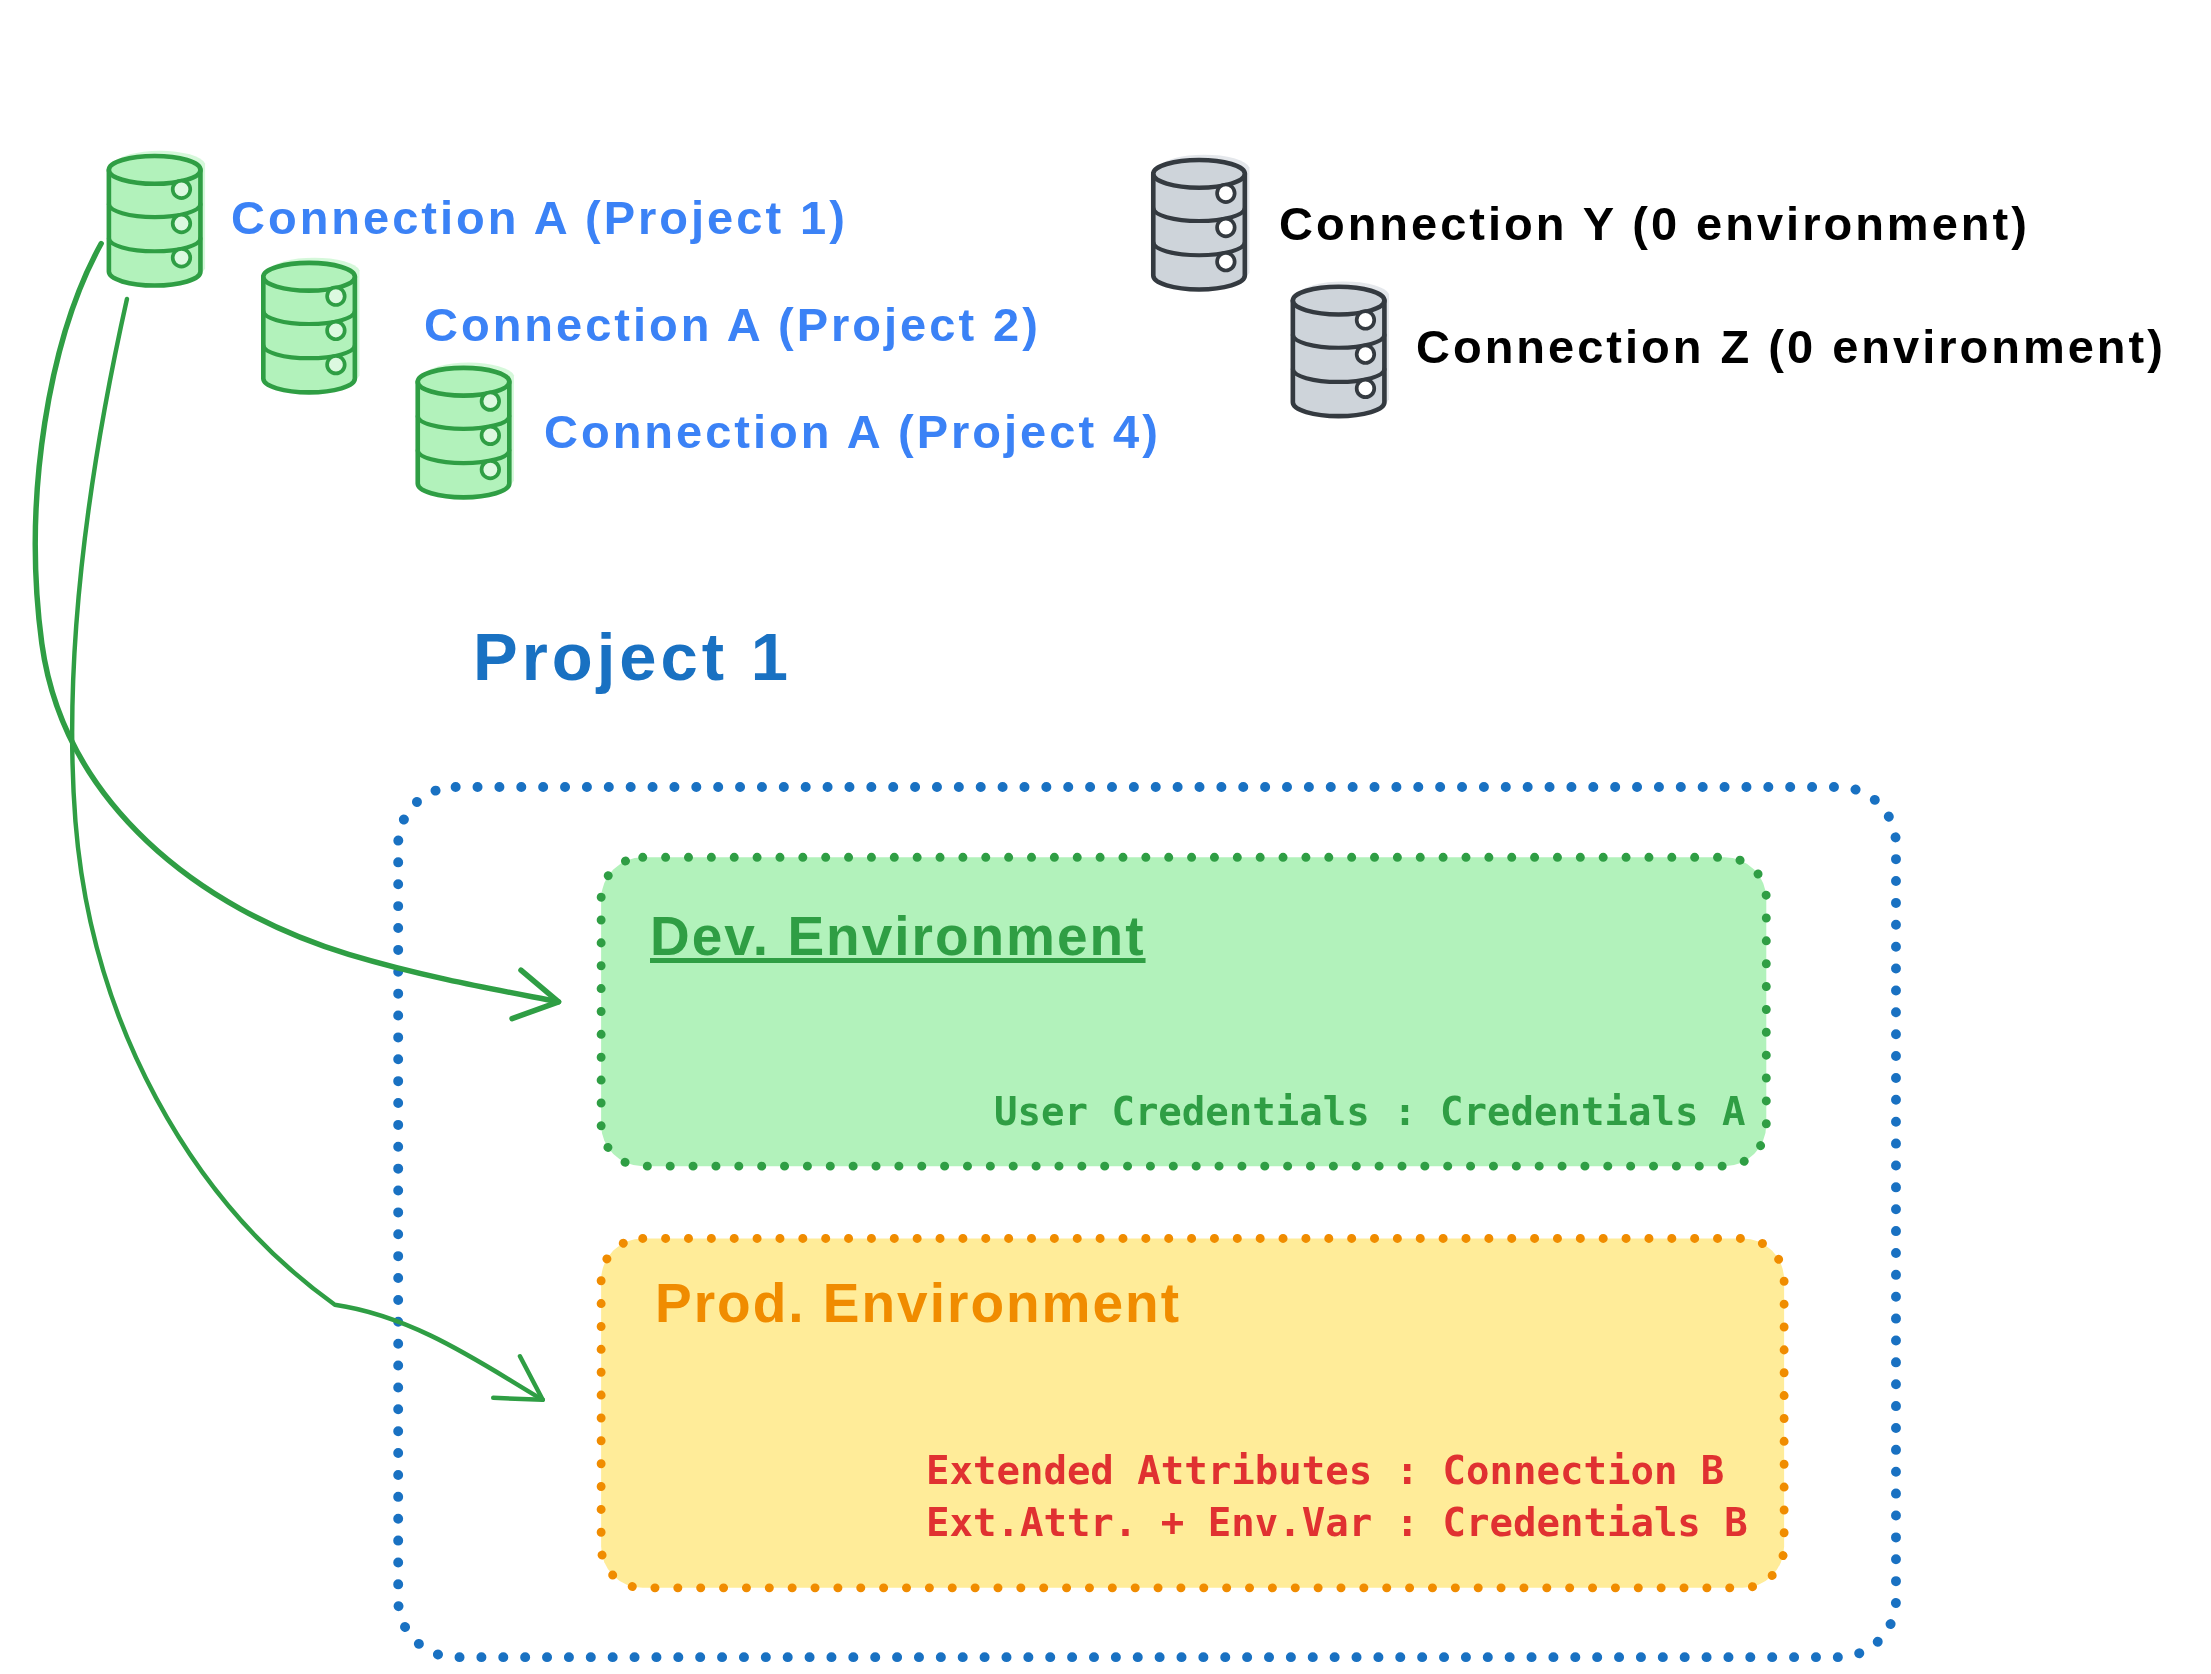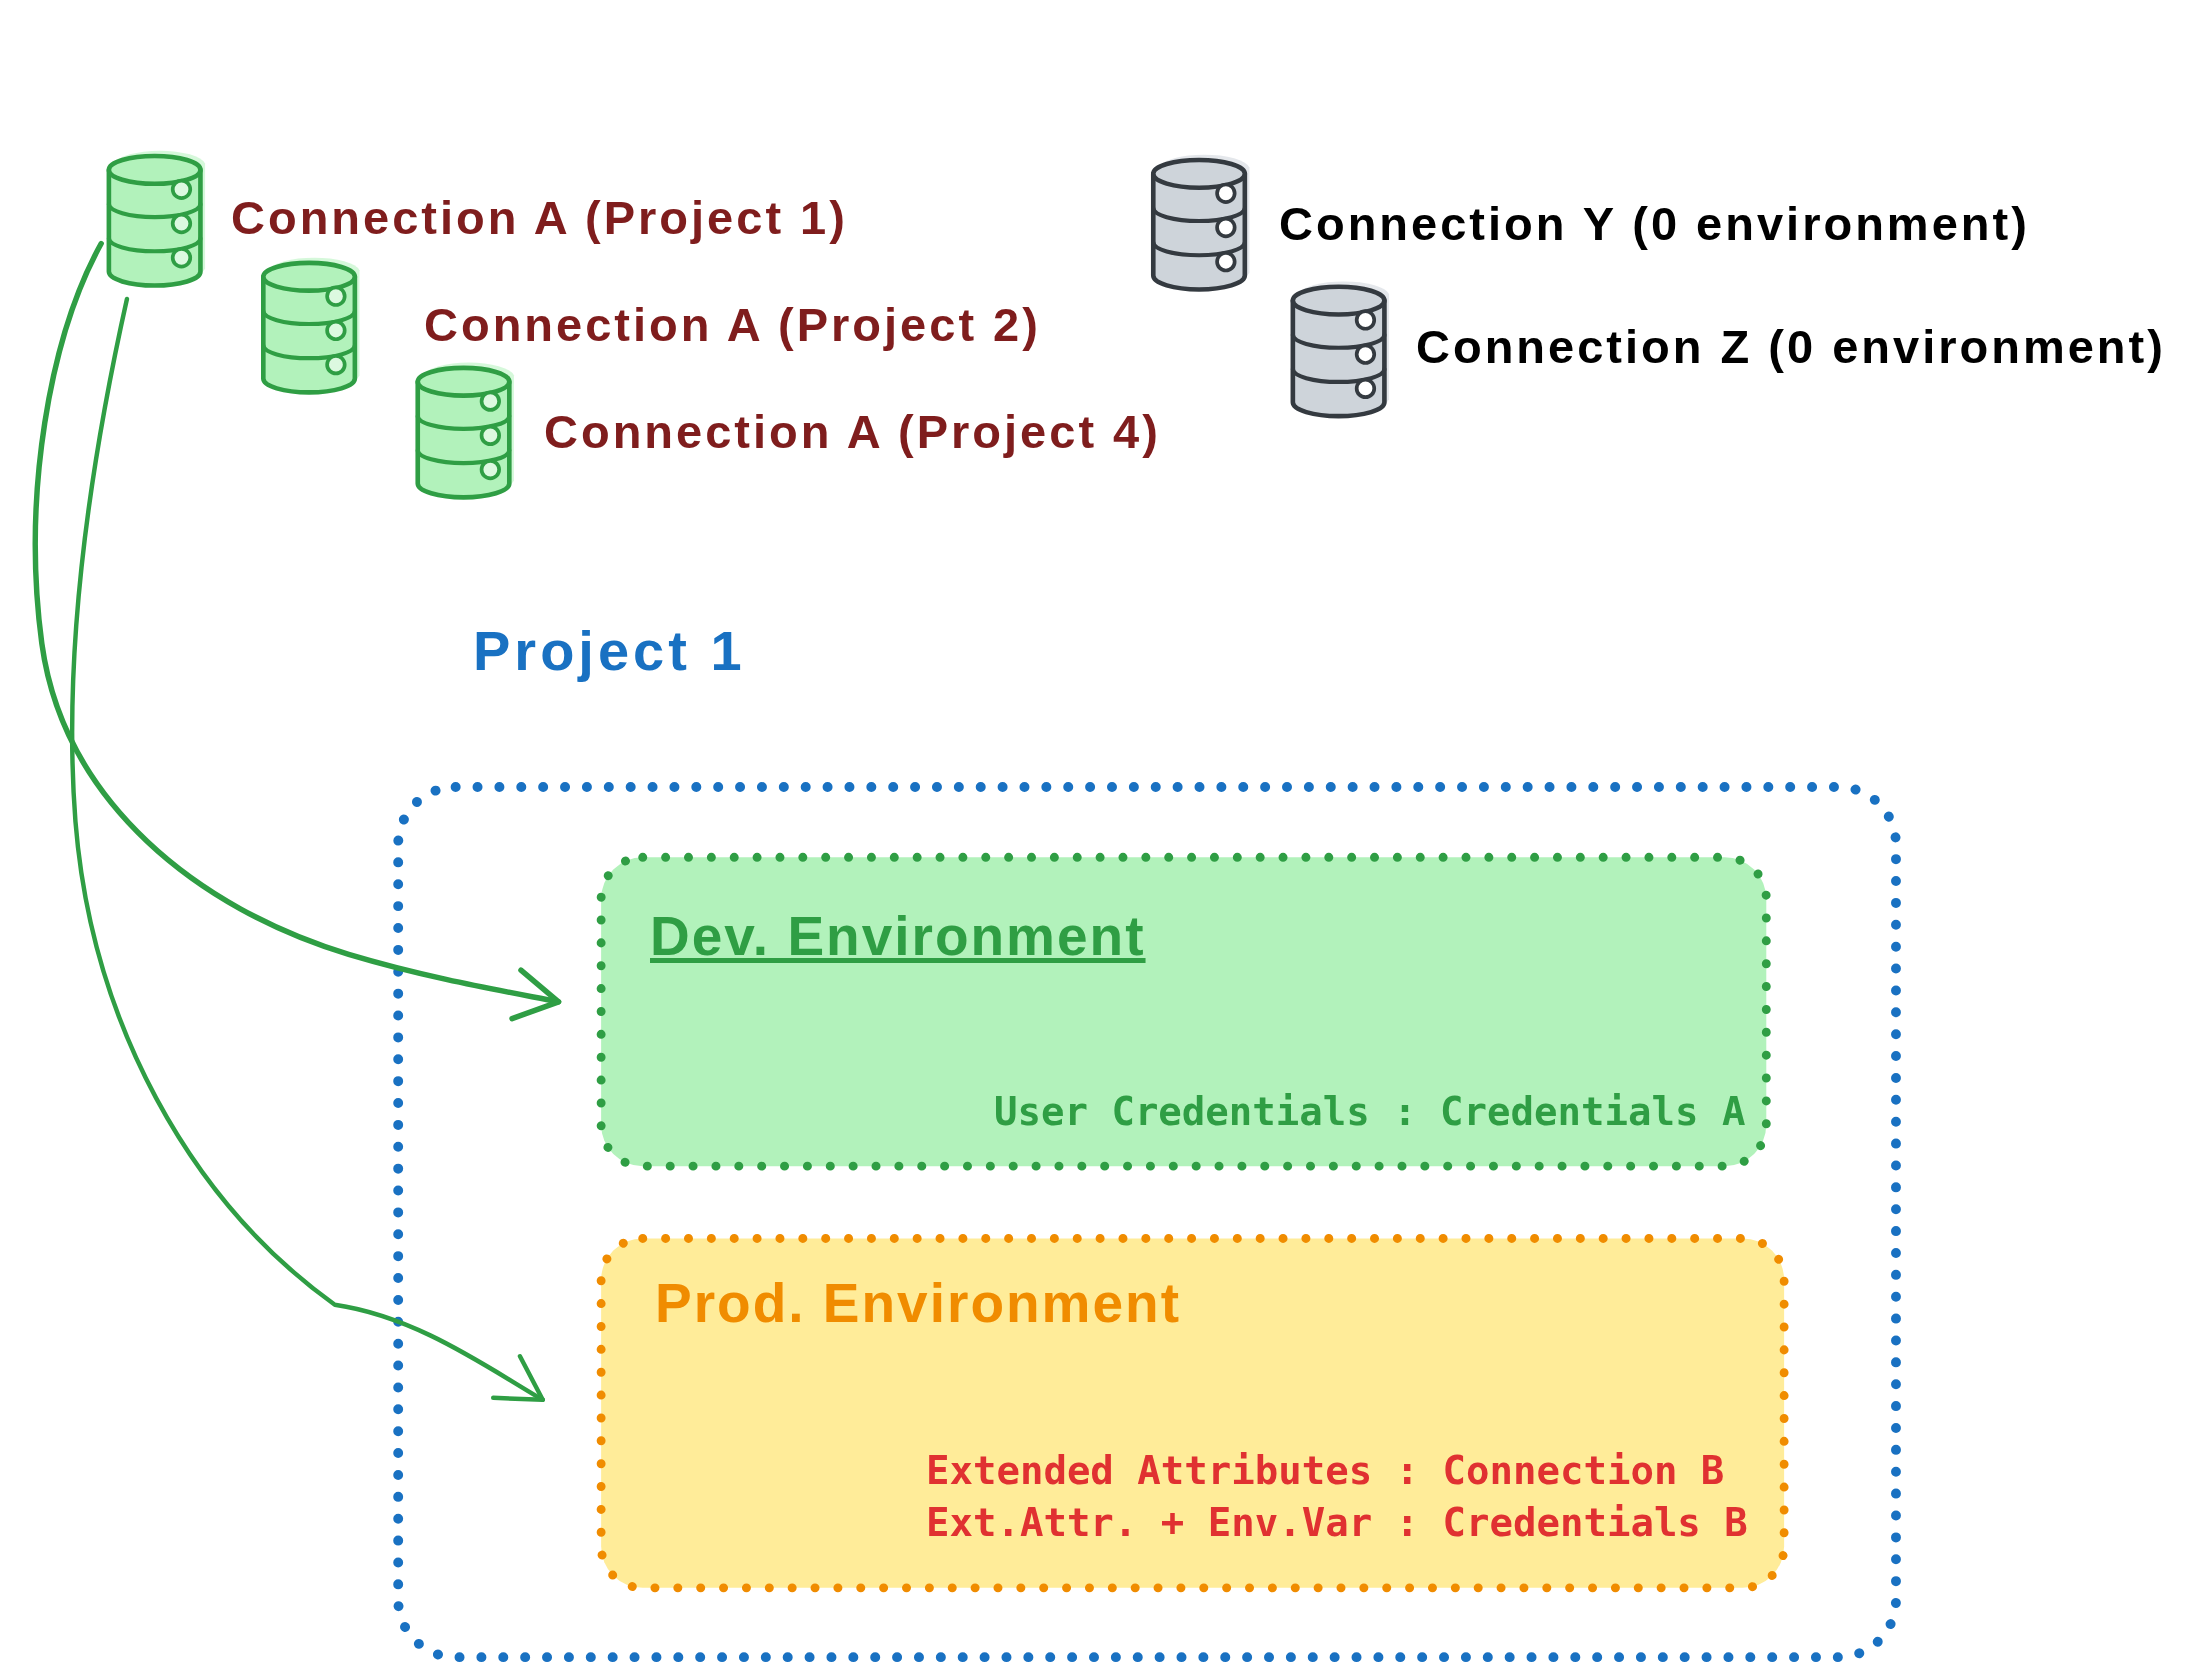--- a/index.html
+++ b/index.html
@@ -11,29 +11,29 @@
     overflow: hidden;
     font-family: "Liberation Sans", sans-serif;
   }
   .layer { position: absolute; left: 0; top: 0; }
   .txt { position: absolute; white-space: nowrap; }
   .hand { font-family: "Liberation Sans", sans-serif; font-weight: 700; }
   .mono { font-family: "DejaVu Sans Mono", monospace; font-weight: 700; }
 
   .main-title   { left: 83px;  top: 34px;  font-size: 61px; letter-spacing: 3px; color: #1e1e1e; }
   .conn-label   { font-size: 47px; letter-spacing: 3px; }
-  .green-label  { color: #7f1d1d; }
+  .green-label  { color: #3b82f6; }
   .ink-label    { color: #000000; }
   .lbl-a1 { left: 231px;  top: 190px; }
   .lbl-a2 { left: 386px;  top: 297px; margin-left: 38px; }
   .lbl-a3 { left: 544px;  top: 404px; }
   .lbl-y  { left: 1279px; top: 196px; }
   .lbl-z  { left: 1416px; top: 319px; text-align: center; }
 
-  .project-title { left: 473px; top: 618px; font-size: 56px; letter-spacing: 4px; color: #1971c2; }
+  .project-title { left: 473px; top: 618px; font-size: 67px; letter-spacing: 4px; color: #1971c2; }
 
   .env-title { font-size: 55px; letter-spacing: 2px; }
   .dev-title  { left: 650px; top: 904px;  color: #2f9e44; text-decoration: underline; }
   .prod-title { left: 655px; top: 1271px; color: #f08c00; }
 
   .cred-line { font-size: 39px; letter-spacing: 0px; }
   .dev-cred  { left: 994px; top: 1089px; color: #2f9e44; text-align: center; }
   .prod-creds { left: 926px; top: 1445px; color: #e03131; line-height: 1.34; }
   .prod-creds div { white-space: nowrap; }
 </style>

